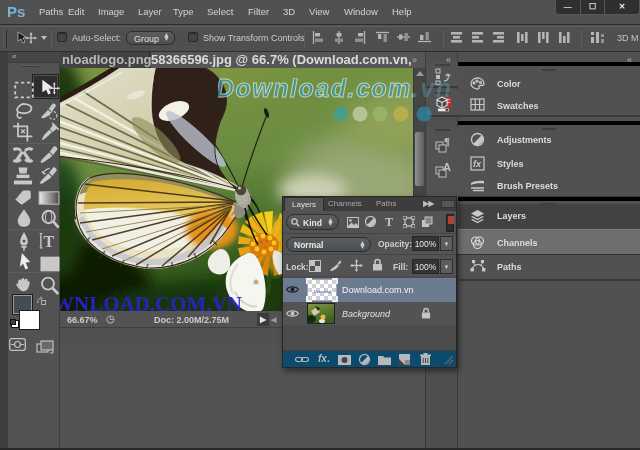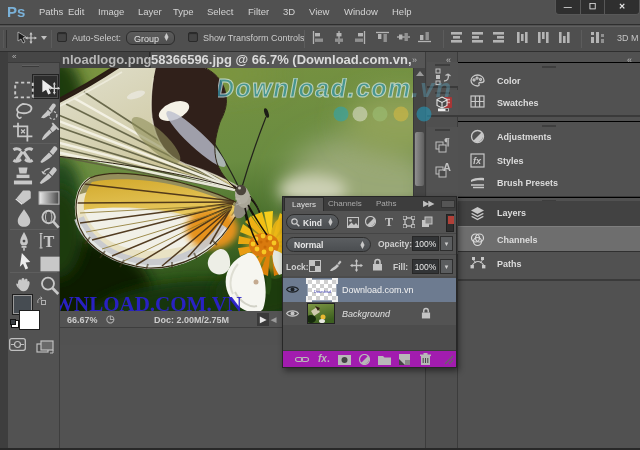--- a/index.html
+++ b/index.html
@@ -61,36 +61,36 @@
   border:1px solid #303030; border-bottom:none; }
 #tlarea { left:60px; top:345px; width:365px; height:103px; background:#525252; }
 
 
 #strip { left:425px; top:52px; width:33px; height:396px; background:#4f4f4f; border-left:1px solid #3c3c3c; border-right:1px solid #3c3c3c; }
 .scard { position:absolute; left:1px; width:31px; background:#525252; border-bottom:2px solid #3a3a3a; }
 .grip { position:absolute; height:2px; background:#3e3e3e; }
 
 
 #dock { left:458px; top:52px; width:182px; height:396px; background:#515151; }
-.dcard { position:absolute; left:0; width:182px; background:#515151; border-bottom:2px solid #3a3a3a; border-top:1px solid #000000; }
+.dcard { position:absolute; left:0; width:182px; background:#515151; border-bottom:2px solid #3a3a3a; border-top:4px solid #000000; }
 .drow { position:absolute; left:0; width:182px; height:22px; color:#dcdcdc;
   font-size:9px; font-weight:bold; line-height:22px; }
 .drow .dtxt { position:absolute; left:39px; }
 .drow svg { position:absolute; left:12px; top:3px; }
 
 
 #fpanel { left:282px; top:196px; width:175px; height:172px; background:#525252;
   border:1px solid #272727; box-shadow:2px 3px 6px rgba(0,0,0,.45); }
 #fptabs { position:absolute; left:0; top:0; width:173px; height:14px; background:#3d3d3d; }
 .fptab { position:absolute; top:0; height:14px; font-size:8px; line-height:14px; color:#a8a8a8; padding:0 7px; }
 #fprow1 { position:absolute; left:0; top:14px; width:173px; height:22px; background:#535353; }
 #fprow2 { position:absolute; left:0; top:36px; width:173px; height:21px; background:#535353; border-top:1px solid #454545;}
 #fprow3 { position:absolute; left:0; top:57px; width:173px; height:22px; background:#535353; border-top:1px solid #454545;padding-left:36px;}
 #fplist { position:absolute; left:0; top:79px; width:173px; height:74px; background:#4c4c4c; }
-#fpbottom { position:absolute; left:0; top:153px; width:173px; height:17px; background:#a21caf; border-top:1px solid #3c3c3c; }
+#fpbottom { position:absolute; left:0; top:153px; width:173px; height:17px; background:#0c4a6e; border-top:1px solid #3c3c3c; }
 .fcombo { position:absolute; background:linear-gradient(#5b5e61,#4b4e51);
   border:1px solid #2e2e2e; border-radius:8px; color:#e6e6e6; font-size:8.5px; }
 .fval { position:absolute; background:#323436; border:1px solid #272727; color:#e8e8e8;
   font-size:8.5px; text-align:center; }
 .fvbtn { position:absolute; width:13px; background:#5b5d5f; border:1px solid #2e2e2e;
   color:#ccc; font-size:6px; text-align:center; }
 .flabel { position:absolute; font-size:8.5px; font-weight:bold; color:#cfcfcf; }
 .licon { position:absolute; color:#c4c4c4; }
 </style>
 </head>

